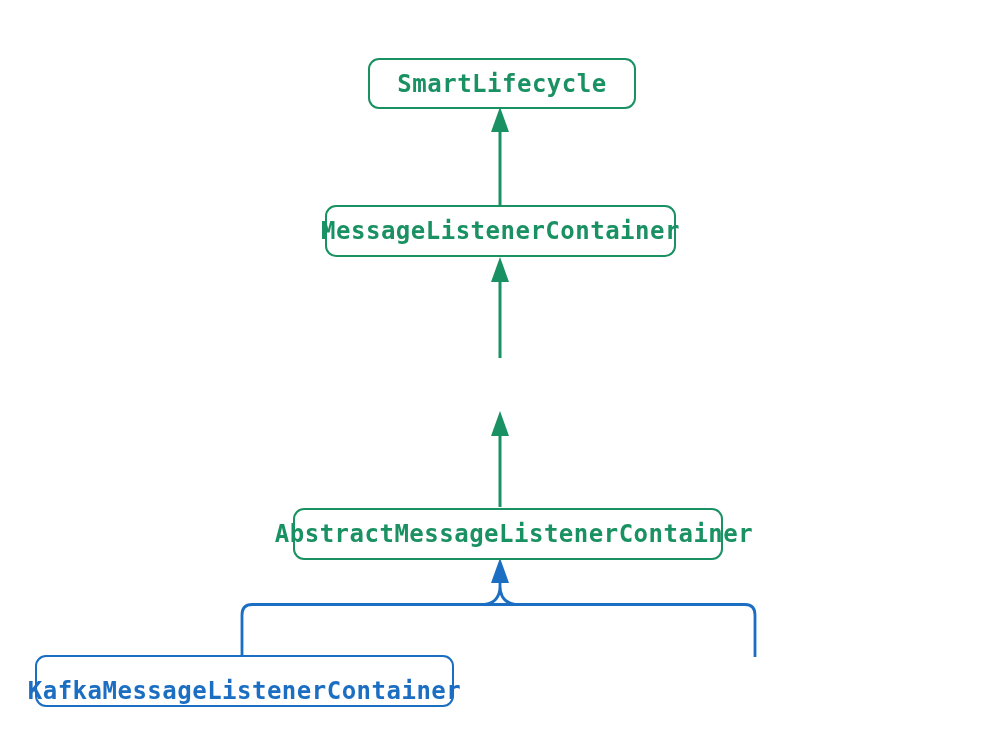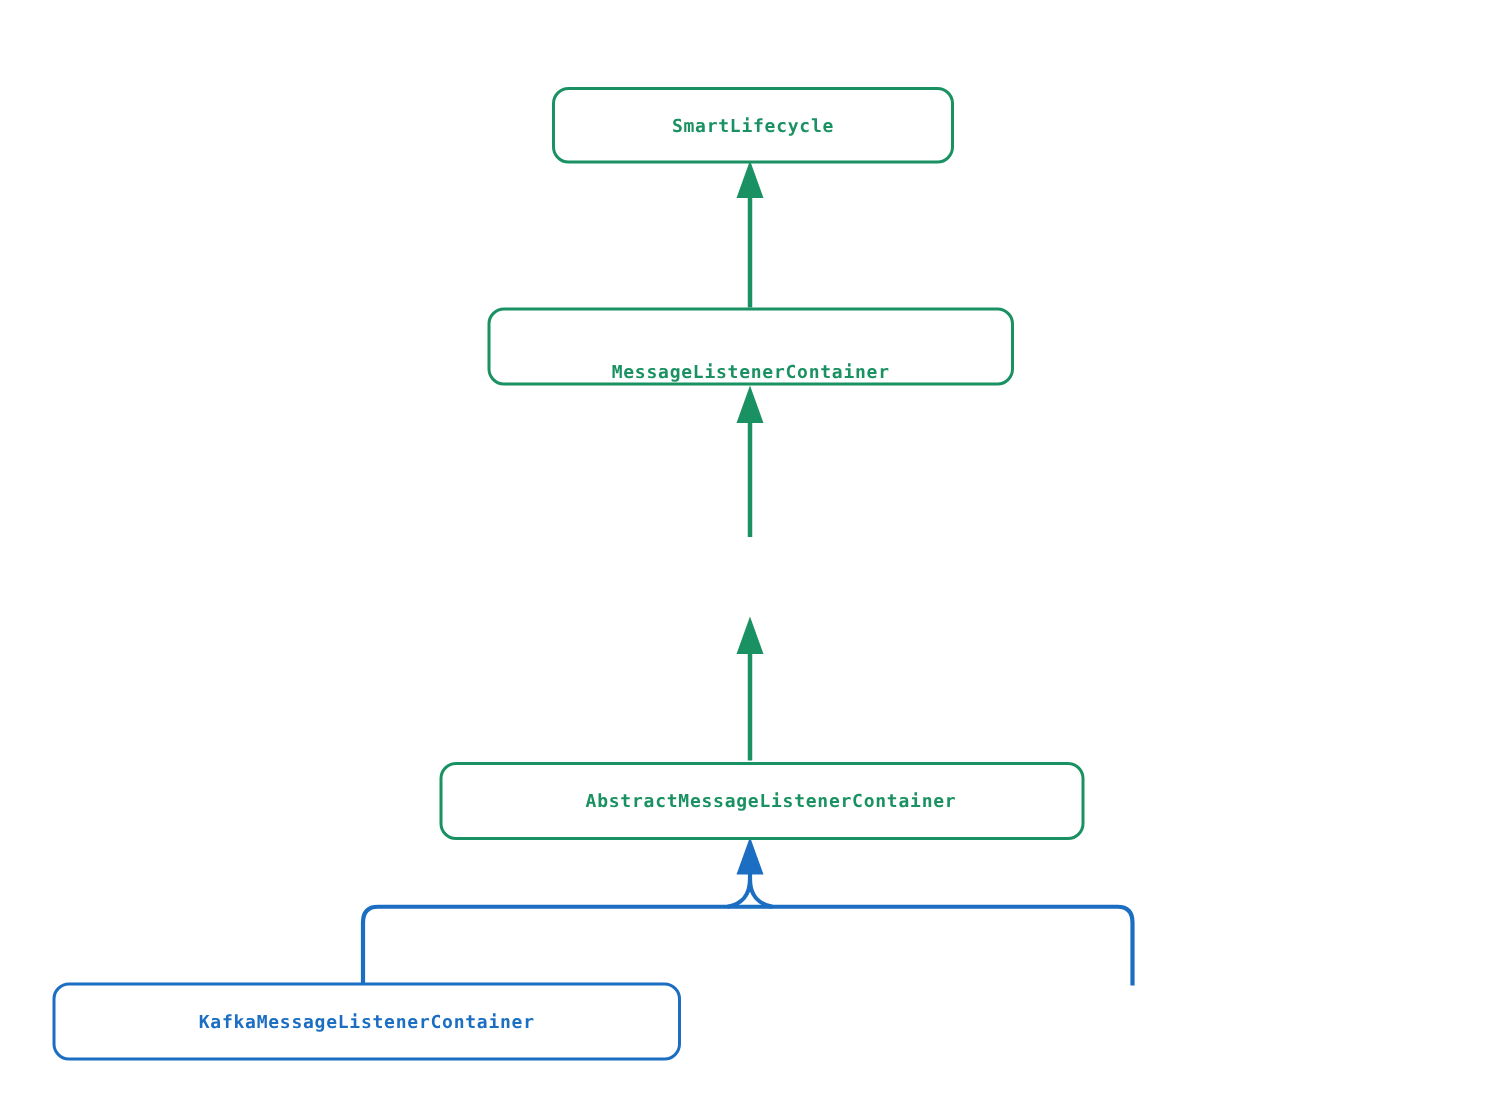--- a/index.html
+++ b/index.html
@@ -22,32 +22,33 @@
     width: 994px;
     height: 740px;
   }
   .node {
     position: absolute;
     display: flex;
     align-items: center;
     justify-content: center;
     background: #ffffff;
     border-radius: 11px;
-    font-size: 12px;
+    font-size: 24px;
     font-weight: bold;
     letter-spacing: 0.5px;
     white-space: nowrap;
   }
   .node.green {
     border: 2.5px solid var(--green, #1a9162);
     color: var(--green, #1a9162);
   }
   .node.blue {
     border: 2.5px solid var(--blue, #1b6ec2);
     color: var(--blue, #1b6ec2);
+    align-items: flex-end;
   }
   .stroke-green { stroke: var(--green, #1a9162); fill: none; }
   .fill-green   { fill: var(--green, #1a9162); stroke: none; }
   .stroke-blue  { stroke: var(--blue, #1b6ec2); fill: none; }
   .fill-blue    { fill: var(--blue, #1b6ec2); stroke: none; }
 </style>
 </head>
 <body>
 
 <div class="canvas">
@@ -73,21 +74,21 @@
       <path class="stroke-blue" stroke-width="2.8" d="M 242 656 L 242 615 Q 242 604.5 252 604.5 L 745 604.5 Q 755 604.5 755 615 L 755 657"></path>
       <path class="stroke-blue" stroke-width="2.8" d="M 485 604.5 C 494 603 500 597 500 586 L 500 579 M 515 604.5 C 506 603 500 597 500 586"></path>
       <polygon class="fill-blue" points="500,558 491,583 509,583"></polygon>
     </g>
   </svg>
 
   <div class="node green" style="left:368px; top:58px;  width:264px; height:47px;">
     <span>SmartLifecycle</span>
   </div>
 
-  <div class="node green" style="left:325px; top:205px; width:347px; height:48px;align-items:flex-end;">
+  <div class="node green" style="left:325px; top:205px; width:347px; height:48px;">
     <span>MessageListenerContainer</span>
   </div>
 
 
   <div class="node green" style="left:293px; top:508px; width:414px; height:48px;padding-left:12px;">
     <span>AbstractMessageListenerContainer</span>
   </div>
 
   <div class="node blue" style="left:35px;  top:655px; width:415px; height:48px;">
     <span>KafkaMessageListenerContainer</span>

